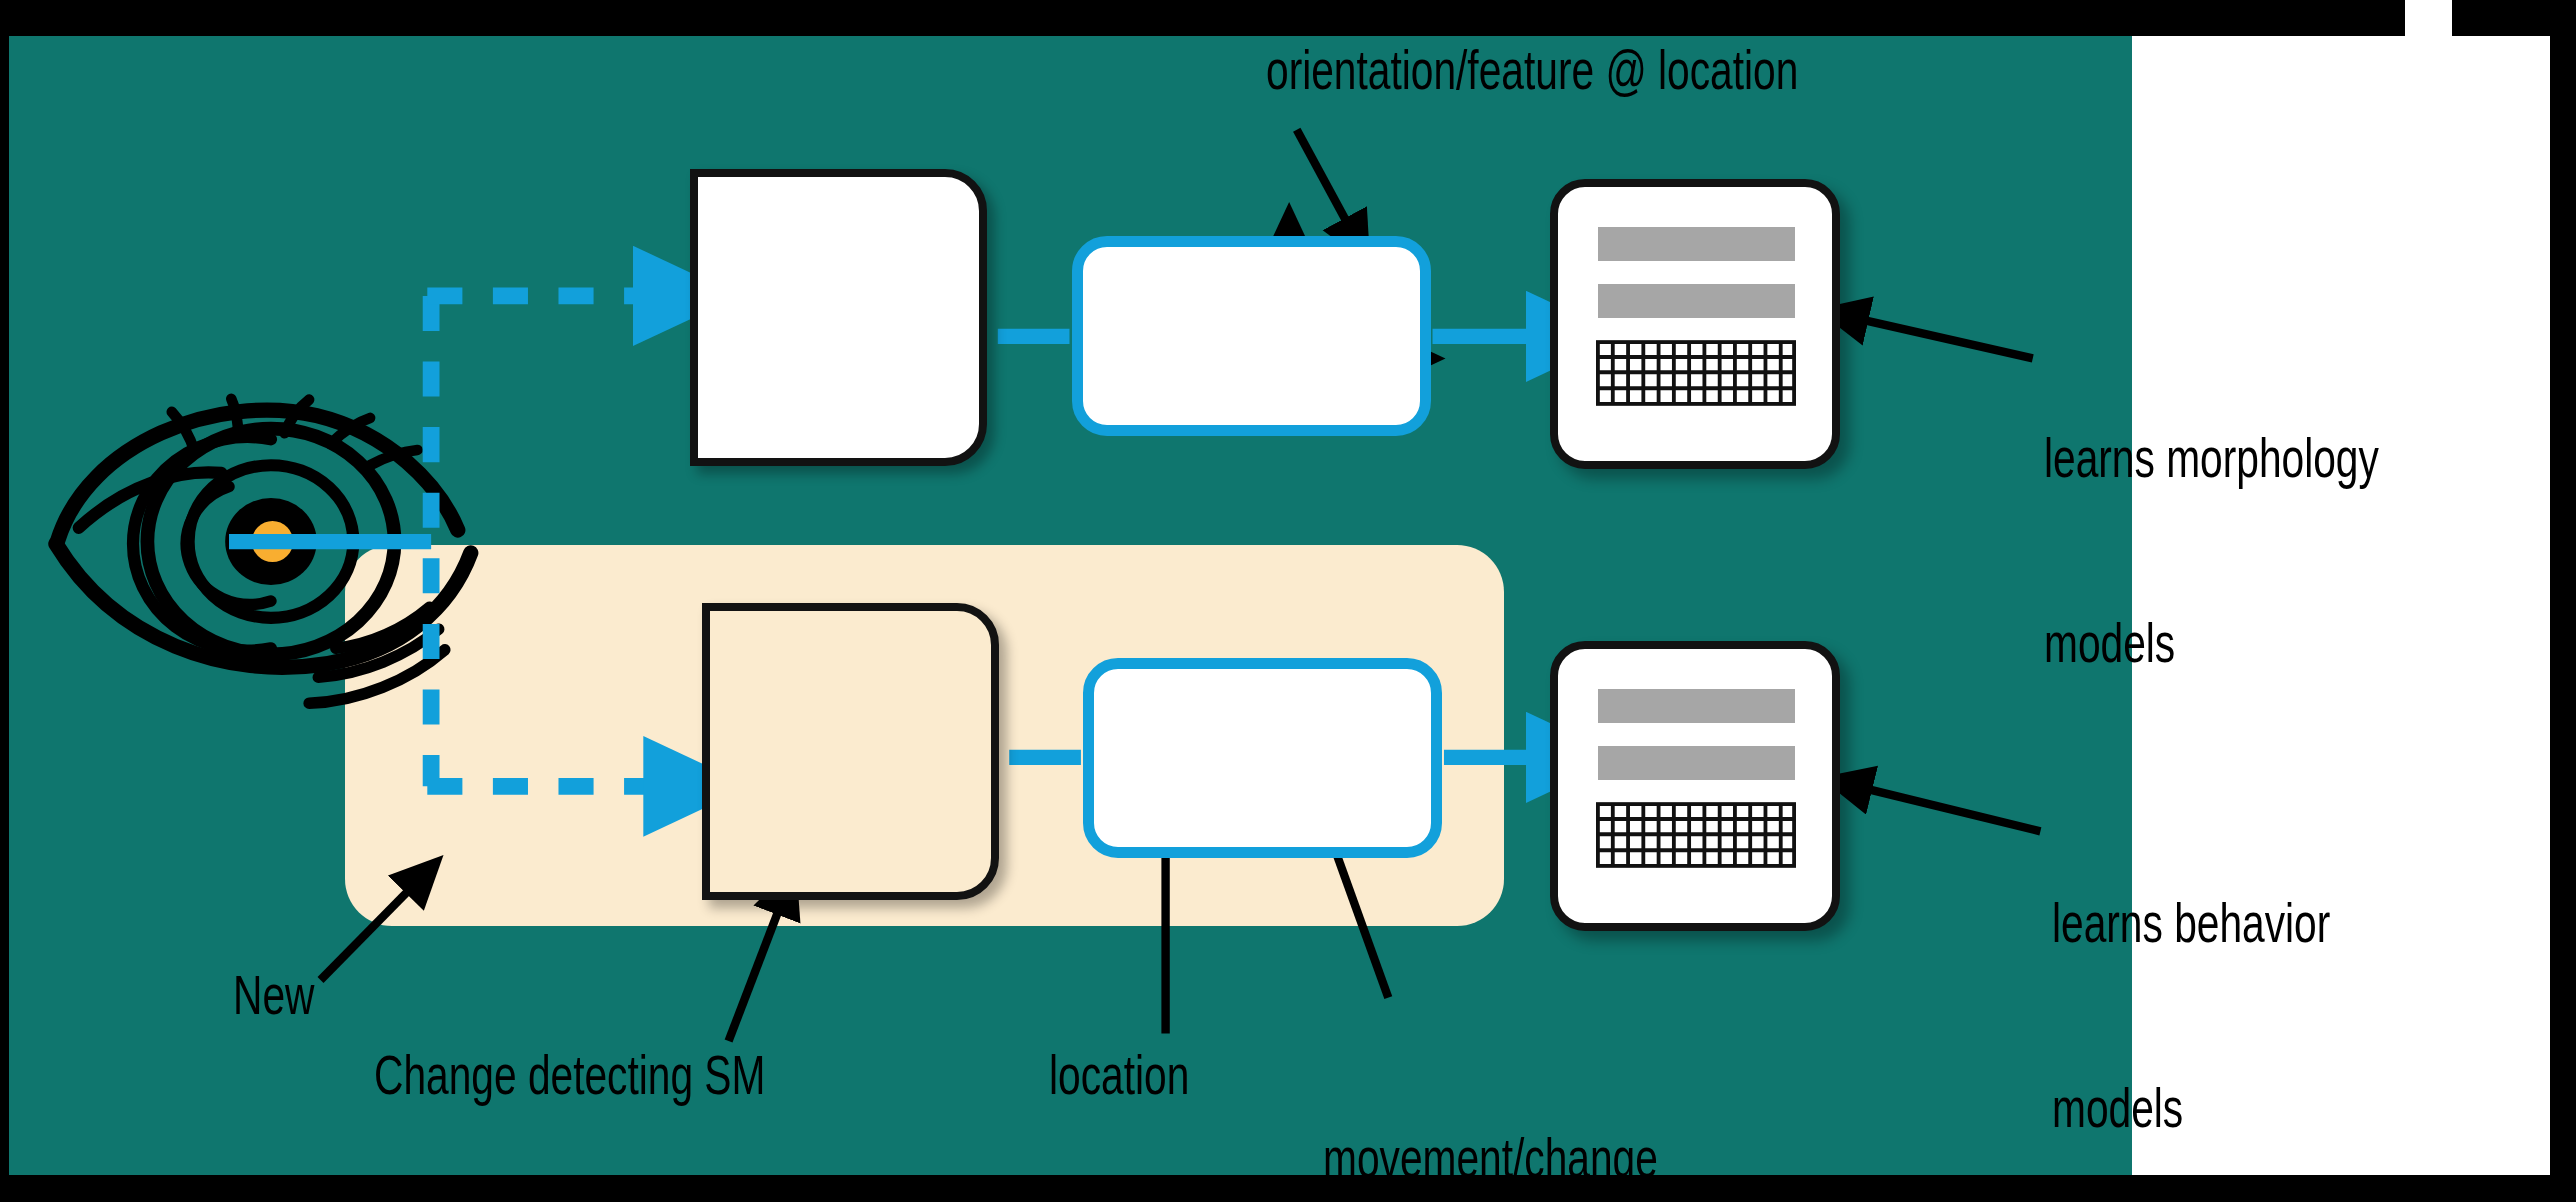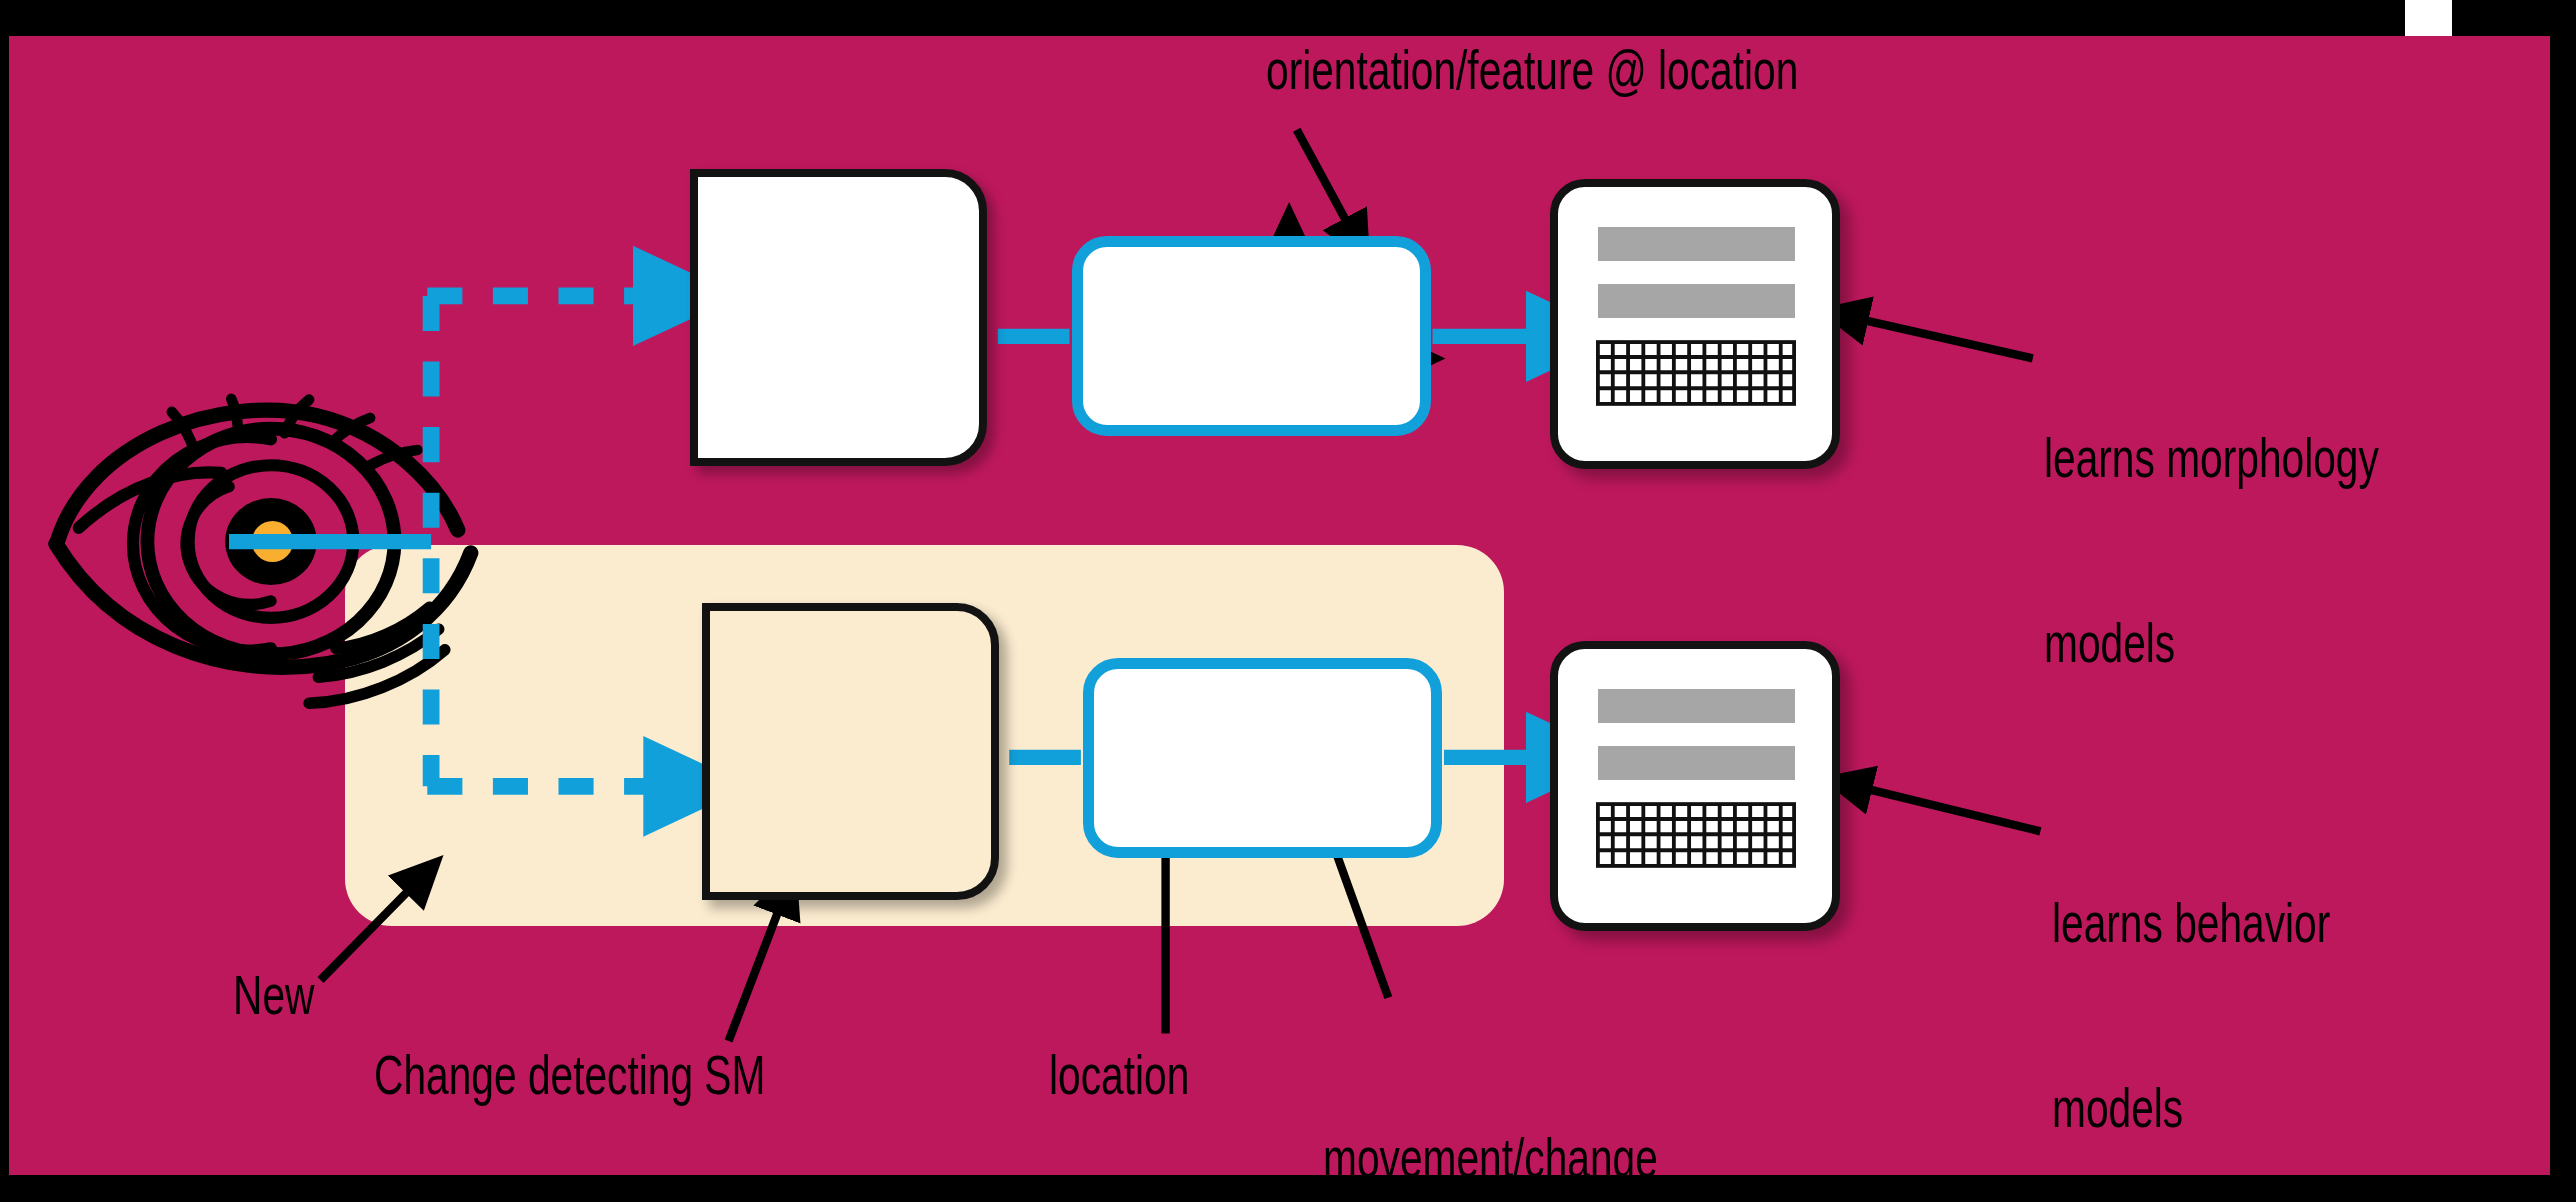--- a/index.html
+++ b/index.html
@@ -2,21 +2,21 @@
 <html style="font-size:12.2px"><head>
 <meta charset="utf-8">
 <style>
   html,body{margin:0;padding:0;background:#ffffff;}
   body{
     width:2576px;height:1202px;
     font-family:"Liberation Sans", sans-serif;
     overflow:hidden;
     position:relative;
   }
-  #stage{position:absolute;left:0;top:0;width:2576px;height:1202px;background:#be185d;}
+  #stage{position:absolute;left:0;top:0;width:2132px;height:1202px;background:#0f766e;}
   .abs{position:absolute;}
 
   
   .frame-top{left:0;top:0;width:2576px;height:36px;background:#000;}
   .frame-notch{left:2405px;top:0;width:47px;height:36px;background:#fff;}
   .frame-left{left:0;top:0;width:9.2px;height:1202px;background:#000;}
   .frame-right{left:2550px;top:0;width:26px;height:1202px;background:#000;}
   .frame-bottom{left:0;top:1175px;width:2576px;height:27px;background:#000;}
 
   

